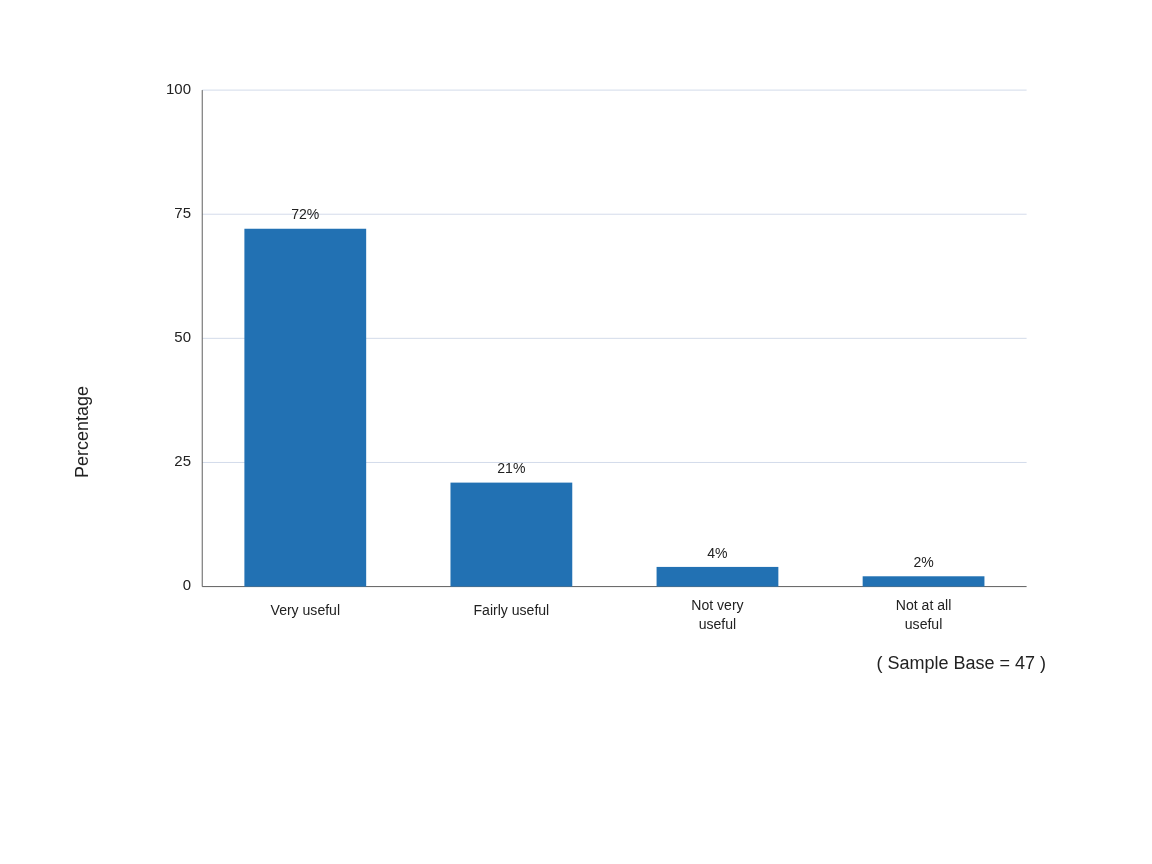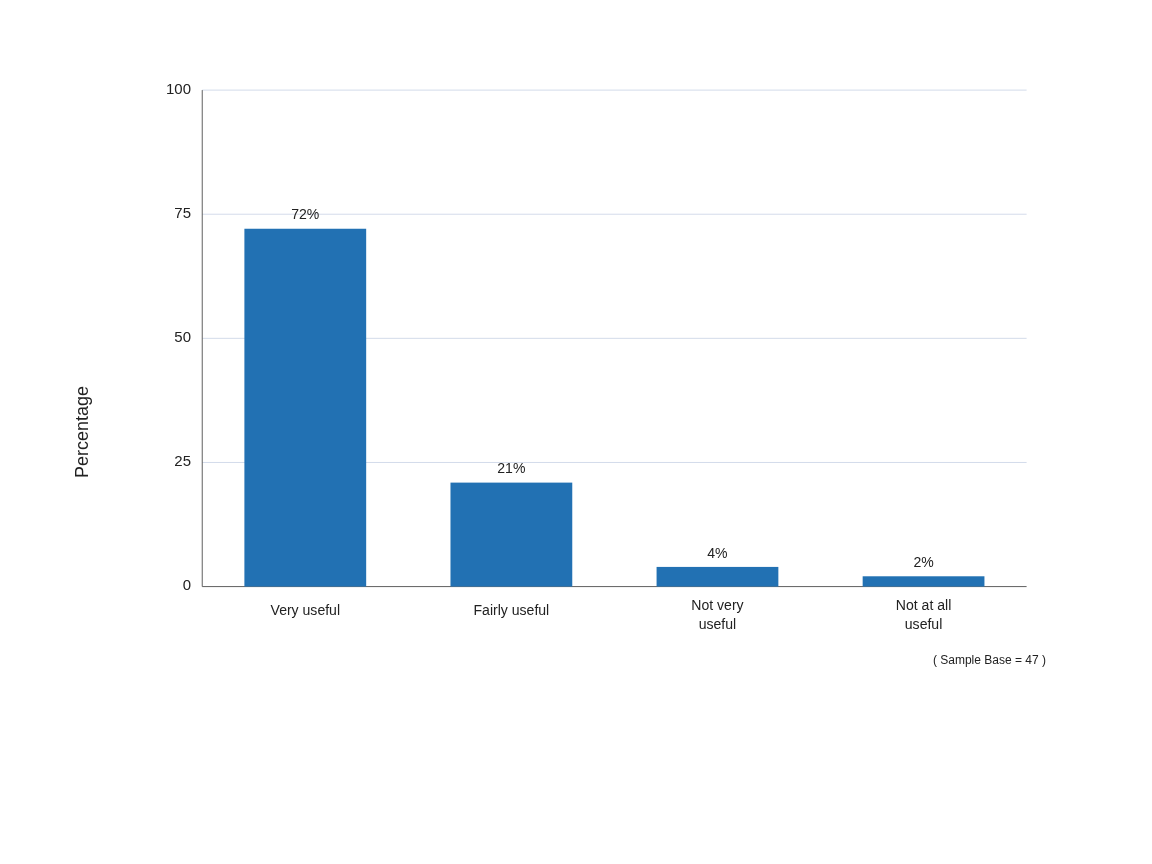--- a/index.html
+++ b/index.html
@@ -24,21 +24,21 @@
       left: 10px;
       top: 50%;
       transform: translateY(-50%) rotate(-90deg);
       font-size: 18px;
       font-weight: normal;
       color: #222;
       white-space: nowrap;
     }
     .sample-base {
       text-align: right;
-      font-size: 12px;
+      font-size: 18px;
       color: #222;
       margin-top: 10px;
       padding-right: 20px;
     }
   </style>
 </head>
 <body>
 
 <div class="chart-container">
 

